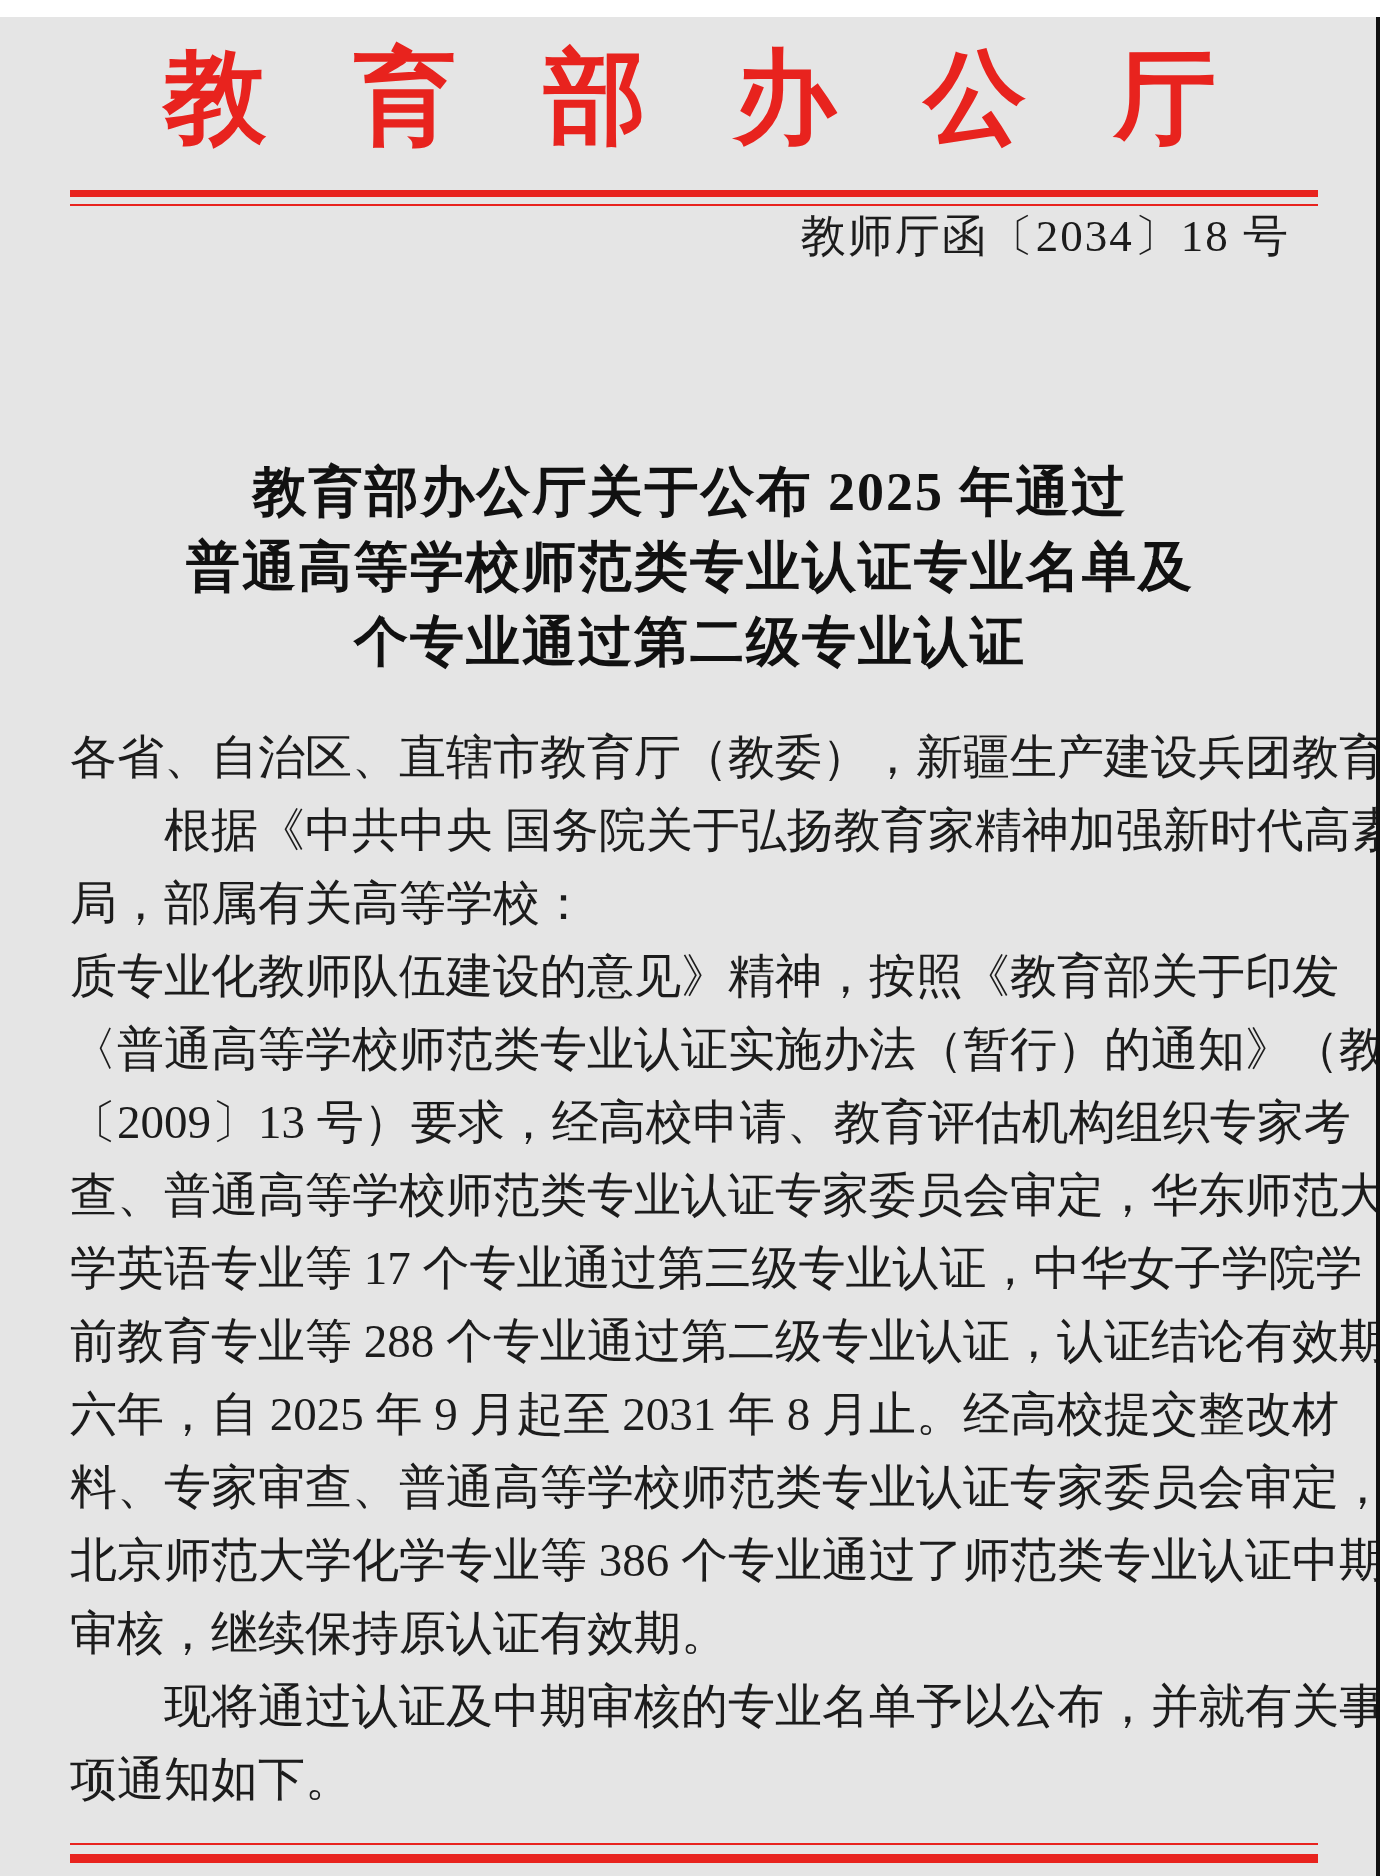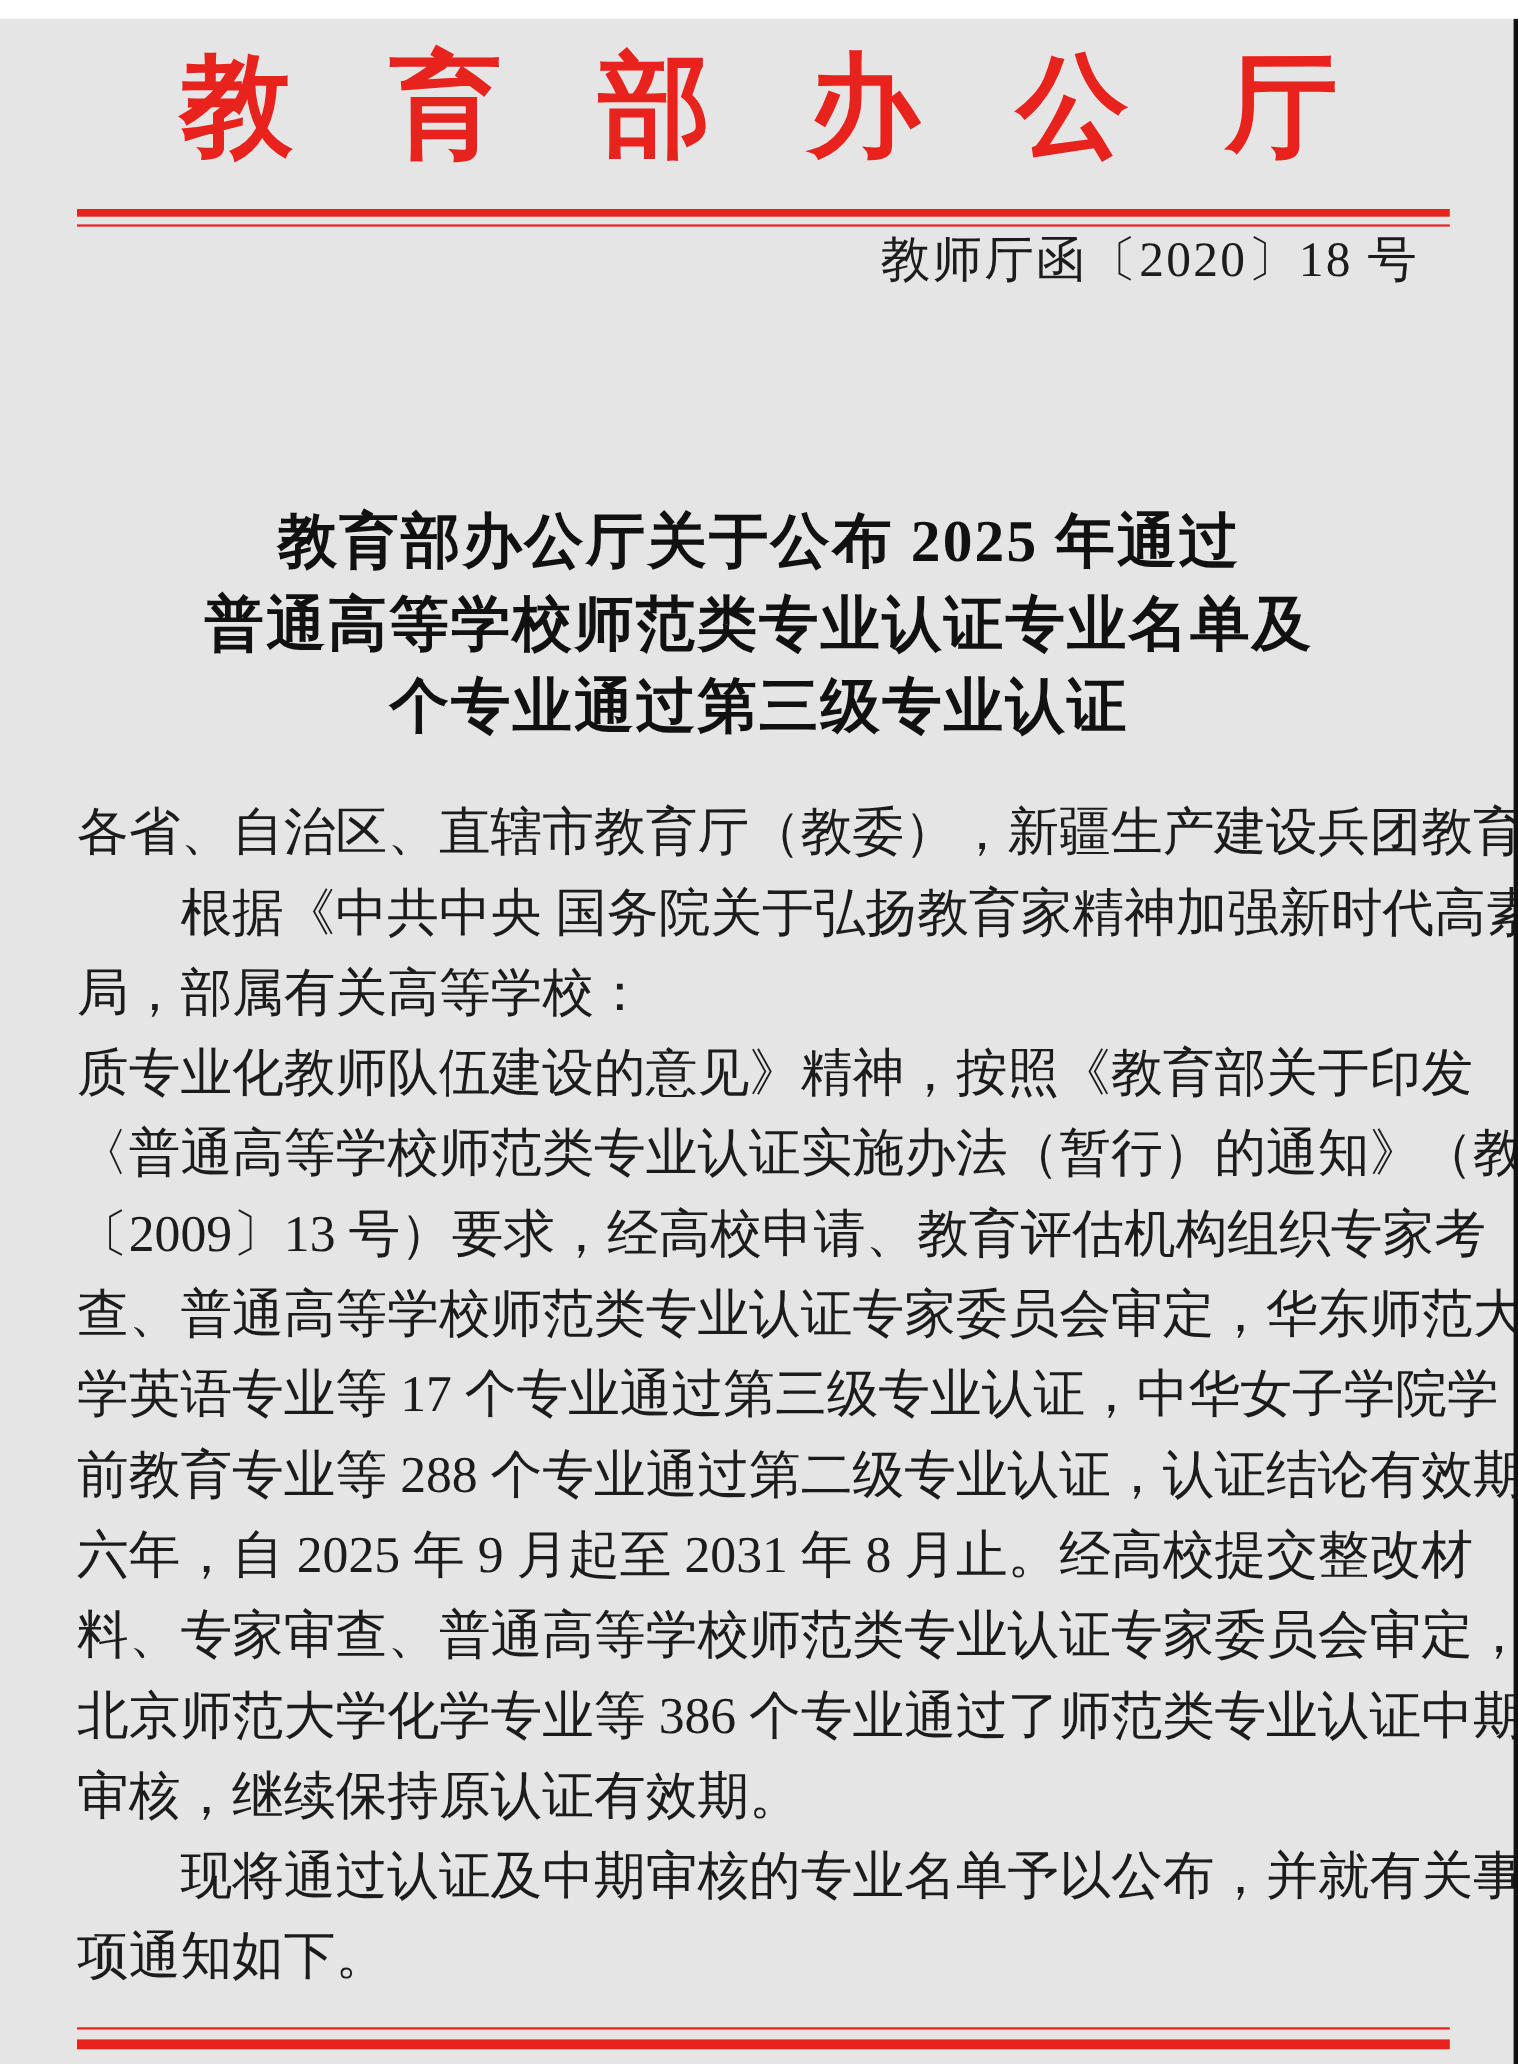--- a/index.html
+++ b/index.html
@@ -86,26 +86,26 @@
 
 <div class="page">
 
   <div class="letterhead">
     <span class="letterhead-title">教育部办公厅</span>
   </div>
 
   <div class="rule rule-top-thick"></div>
   <div class="rule rule-top-thin"></div>
 
-  <div class="doc-number">教师厅函〔2020〕18 号</div>
+  <div class="doc-number">教师厅函〔2034〕18 号</div>
 
   <div class="doc-title">
     <div class="t-line">教育部办公厅关于公布 2025 年通过</div>
     <div class="t-line">普通高等学校师范类专业认证专业名单及</div>
-    <div class="t-line">个专业通过第三级专业认证</div>
+    <div class="t-line">个专业通过第二级专业认证</div>
   </div>
 
   <div class="body-block">
     <div class="bl">各省、自治区、直辖市教育厅（教委），新疆生产建设兵团教育</div>
     <div class="bl indent">根据《中共中央 国务院关于弘扬教育家精神加强新时代高素</div>
     <div class="bl short">局，部属有关高等学校：</div>
     <div class="bl">质专业化教师队伍建设的意见》精神，按照《教育部关于印发</div>
     <div class="bl">〈普通高等学校师范类专业认证实施办法（暂行）的通知》（教师</div>
     <div class="bl">〔2009〕13 号）要求，经高校申请、教育评估机构组织专家考</div>
     <div class="bl">查、普通高等学校师范类专业认证专家委员会审定，华东师范大</div>

